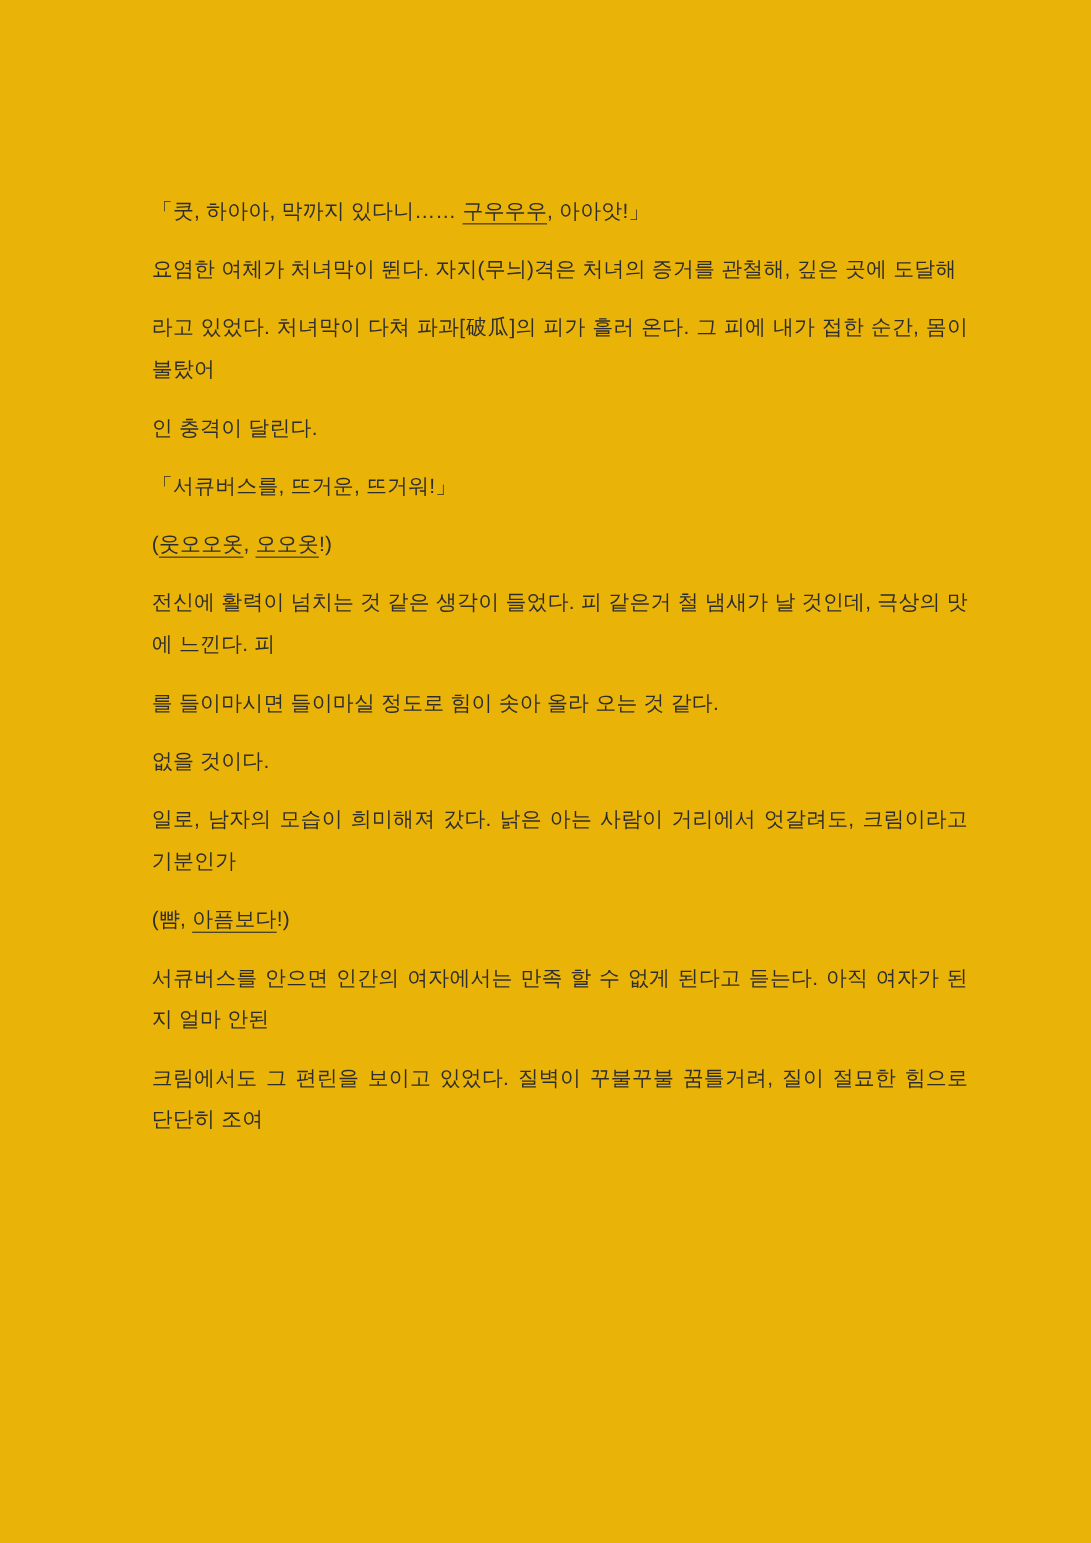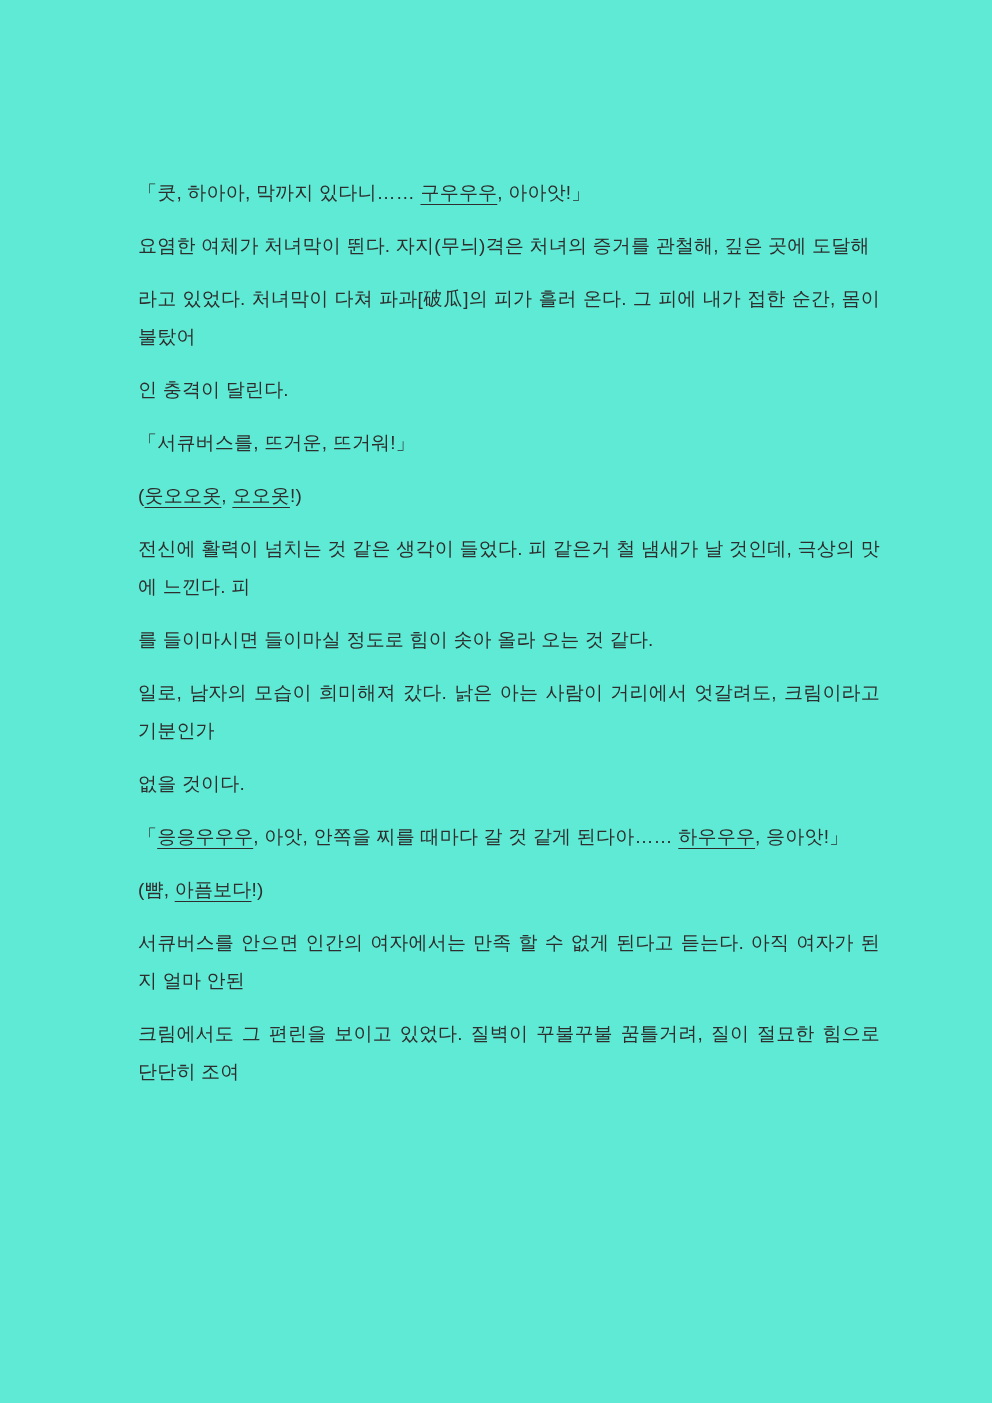--- a/index.html
+++ b/index.html
@@ -31,30 +31,29 @@
   }
   .u {
     text-decoration: underline;
     text-underline-offset: 5px;
     text-decoration-thickness: 1px;
   }
 </style>
 </head>
 <body>
 
-<div class="page" style="background: #5eead4;">
+<div class="page" style="background: #eab308;">
   <div class="content" style="color: rgb(46, 46, 46);">
       <p><span>「쿳, 하아아, 막까지 있다니…… </span><span class="u">구우우우</span><span>, 아아앗!」</span></p>
       <p><span>요염한 여체가 처녀막이 뛴다. 자지(무늬)격은 처녀의 증거를 관철해, 깊은 곳에 도달해</span></p>
       <p><span>라고 있었다. 처녀막이 다쳐 파과[破瓜]의 피가 흘러 온다. 그 피에 내가 접한 순간, 몸이 불탔어</span></p>
       <p><span>인 충격이 달린다.</span></p>
       <p><span>「서큐버스를, 뜨거운, 뜨거워!」</span></p>
       <p><span>(</span><span class="u">웃오오옷</span><span>, </span><span class="u">오오옷</span><span>!)</span></p>
       <p><span>전신에 활력이 넘치는 것 같은 생각이 들었다. 피 같은거 철 냄새가 날 것인데, 극상의 맛에 느낀다. 피</span></p>
       <p><span>를 들이마시면 들이마실 정도로 힘이 솟아 올라 오는 것 같다.</span></p>
+      <p><span>없을 것이다.</span></p>
       <p><span>일로, 남자의 모습이 희미해져 갔다. 낡은 아는 사람이 거리에서 엇갈려도, 크림이라고 기분인가</span></p>
-      <p><span>없을 것이다.</span></p>
-      <p><span>「</span><span class="u">응응우우우</span><span>, 아앗, 안쪽을 찌를 때마다 갈 것 같게 된다아…… </span><span class="u">하우우우</span><span>, 응아앗!」</span></p>
       <p><span>(뺨, </span><span class="u">아픔보다</span><span>!)</span></p>
       <p><span>서큐버스를 안으면 인간의 여자에서는 만족 할 수 없게 된다고 듣는다. 아직 여자가 된지 얼마 안된</span></p>
       <p><span>크림에서도 그 편린을 보이고 있었다. 질벽이 꾸불꾸불 꿈틀거려, 질이 절묘한 힘으로 단단히 조여</span></p>
     </div>
 </div>
 
 </body></html>

